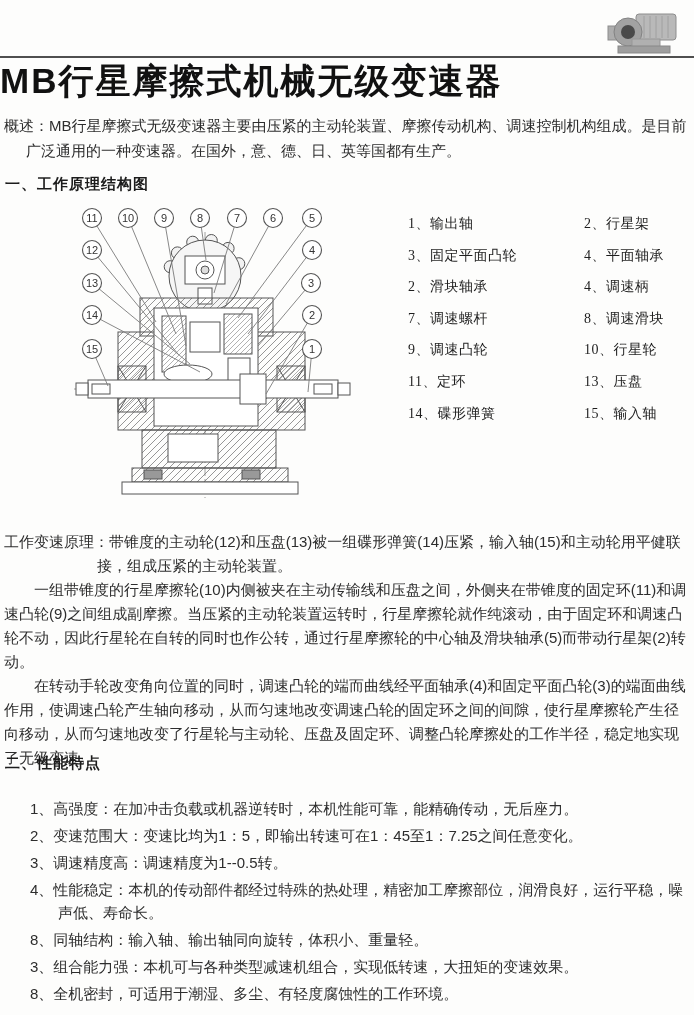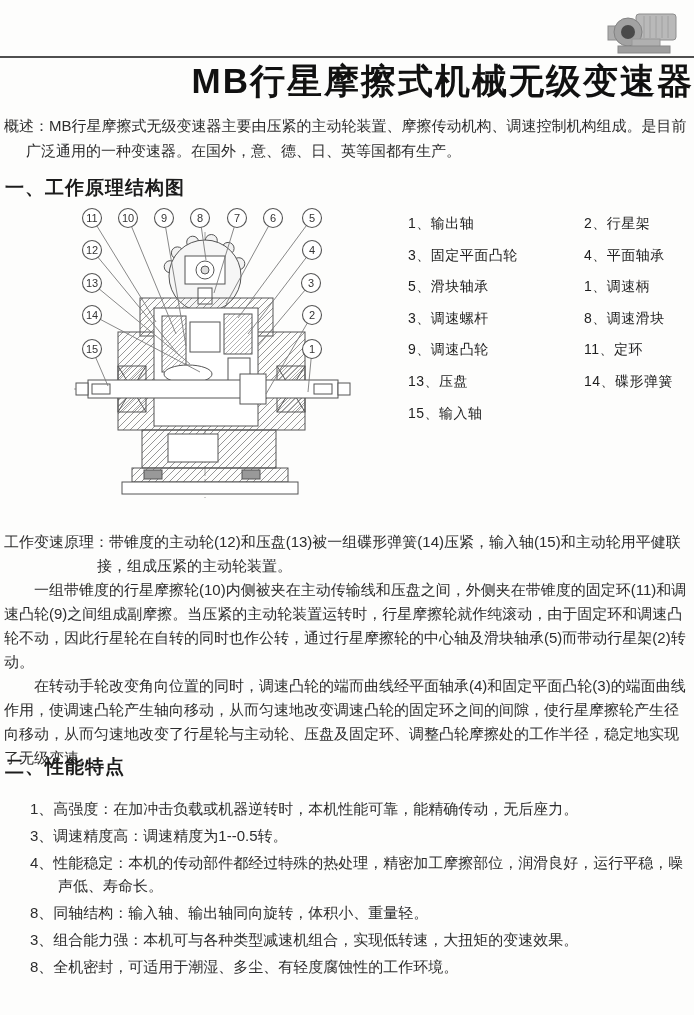--- a/index.html
+++ b/index.html
@@ -6,35 +6,35 @@
   .page{
     position:relative;width:694px;height:1015px;margin:0 auto;
     background:#fdfdfc;overflow:hidden;
     font-family:"Liberation Sans","DejaVu Sans",sans-serif;
     color:#2d2d2d;
   }
   .top-rule{position:absolute;left:0;top:56px;width:694px;height:2px;background:#4f4f4f;}
   .machine-photo{position:absolute;left:602px;top:4px;width:80px;height:52px;}
   .doc-title{
     position:absolute;left:0;top:58px;width:694px;margin:0;
-    text-align:right;font-size:35px;font-weight:700;letter-spacing:2px;color:#111;
+    text-align:left;font-size:35px;font-weight:700;letter-spacing:2px;color:#111;
   }
   .overview{position:absolute;left:4px;top:113px;width:686px;font-size:15px;line-height:25px;}
   .overview p{margin:0;padding-left:22px;text-indent:-22px;}
   .sec-heading{
     position:absolute;left:5px;margin:0;
-    font-size:19px;font-weight:700;letter-spacing:1px;color:#1c1c1c;
+    font-size:15px;font-weight:700;letter-spacing:1px;color:#1c1c1c;
   }
   .sec1-heading{top:175px;}
   .sec2-heading{top:754px;}
   .diagram{position:absolute;left:28px;top:196px;width:345px;height:312px;}
   .parts-list{
     position:absolute;left:408px;top:215px;width:282px;
     display:grid;grid-template-columns:176px auto;grid-auto-rows:31.6px;
-    font-size:14px;letter-spacing:0.5px;color:#1e1e1e;
+    font-size:14px;letter-spacing:0.5px;color:#1e1e1e;font-family:Liberation Serif, serif;
   }
   .parts-list span{white-space:nowrap;}
   .principle{position:absolute;left:4px;top:530px;width:686px;font-size:15px;line-height:24px;}
   .principle p{margin:0;}
   .principle .hang{padding-left:93px;text-indent:-93px;}
   .principle .ind{text-indent:30px;}
   .features{position:absolute;left:30px;top:797px;width:658px;margin:0;padding:0;font-size:15px;}
   .features li{list-style:none;padding-left:28px;text-indent:-28px;line-height:23px;margin-bottom:4px;}
   svg text{font-family:"Liberation Sans","DejaVu Sans",sans-serif;}
 </style>
@@ -214,43 +214,45 @@
           <text x="64" y="157">15</text>
         </g>
     </g>
   </svg>
 
   <div class="parts-list">
     <span>1、输出轴</span>
     <span>2、行星架</span>
     <span>3、固定平面凸轮</span>
     <span>4、平面轴承</span>
-    <span>5、滑块轴承</span>
-    <span>1、调速柄</span>
-    <span>3、调速螺杆</span>
+    <span>2、滑块轴承</span>
+    <span>4、调速柄</span>
+    <span>7、调速螺杆</span>
     <span>8、调速滑块</span>
     <span>9、调速凸轮</span>
+    <span>10、行星轮</span>
     <span>11、定环</span>
     <span>13、压盘</span>
     <span>14、碟形弹簧</span>
     <span>15、输入轴</span>
   </div>
 
   <div class="principle">
     <p class="hang">
       <span>工作变速原理：</span><span>带锥度的主动轮(12)和压盘(13)被一组碟形弹簧(14)压紧，输入轴(15)和主动轮用平健联接，组成压紧的主动轮装置。</span>
     </p>
     <p class="ind">一组带锥度的行星摩擦轮(10)内侧被夹在主动传输线和压盘之间，外侧夹在带锥度的固定环(11)和调速凸轮(9)之间组成副摩擦。当压紧的主动轮装置运转时，行星摩擦轮就作纯滚动，由于固定环和调速凸轮不动，因此行星轮在自转的同时也作公转，通过行星摩擦轮的中心轴及滑块轴承(5)而带动行星架(2)转动。</p>
     <p class="ind">在转动手轮改变角向位置的同时，调速凸轮的端而曲线经平面轴承(4)和固定平面凸轮(3)的端面曲线作用，使调速凸轮产生轴向移动，从而匀速地改变调速凸轮的固定环之间的间隙，使行星摩擦轮产生径向移动，从而匀速地改变了行星轮与主动轮、压盘及固定环、调整凸轮摩擦处的工作半径，稳定地实现了无级变速。</p>
   </div>
 
   <h2 class="sec-heading sec2-heading">二、性能特点</h2>
 
   <ul class="features">
     <li>1、高强度：在加冲击负载或机器逆转时，本机性能可靠，能精确传动，无后座力。</li>
+    <li>2、变速范围大：变速比均为1：5，即输出转速可在1：45至1：7.25之间任意变化。</li>
     <li>3、调速精度高：调速精度为1--0.5转。</li>
     <li>4、性能稳定：本机的传动部件都经过特殊的热处理，精密加工摩擦部位，润滑良好，运行平稳，噪声低、寿命长。</li>
     <li>8、同轴结构：输入轴、输出轴同向旋转，体积小、重量轻。</li>
     <li>3、组合能力强：本机可与各种类型减速机组合，实现低转速，大扭矩的变速效果。</li>
     <li>8、全机密封，可适用于潮湿、多尘、有轻度腐蚀性的工作环境。</li>
   </ul>
 
 </div>
 
 </body></html>

